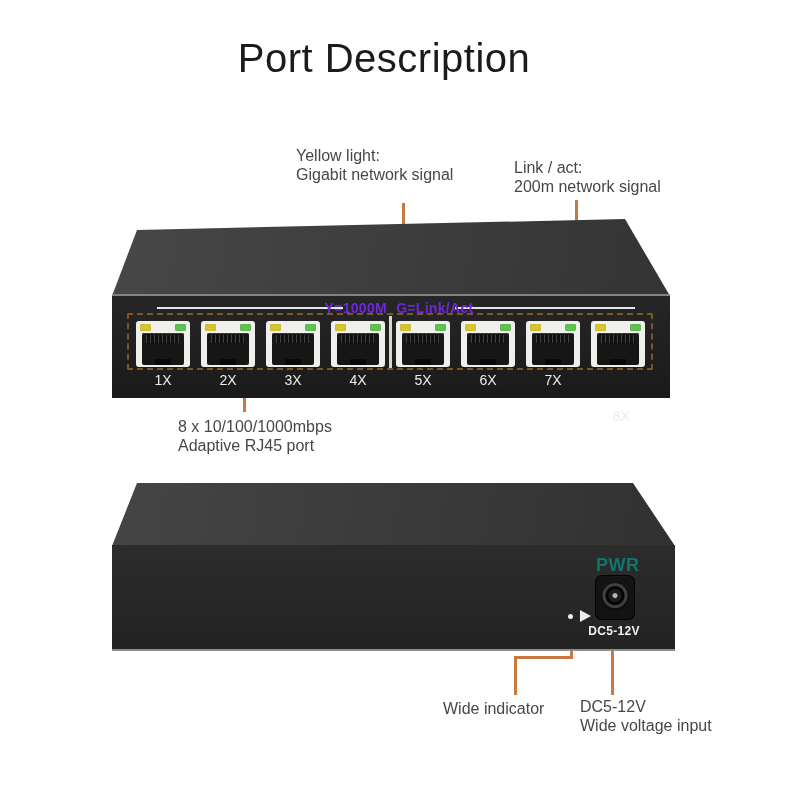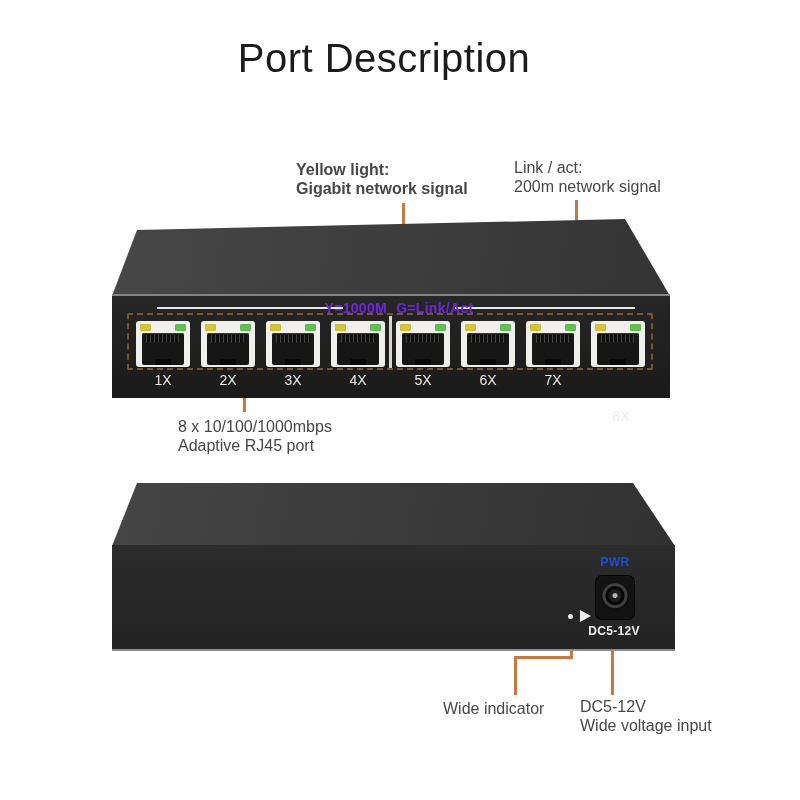--- a/index.html
+++ b/index.html
@@ -77,21 +77,21 @@
     position:absolute; left:50%; transform:translateX(-50%); bottom:0;
     width:16px; height:6px; background:#090909;
   }
   .port-label {
     position:absolute; top:372px; width:54px; text-align:center;
     color:#ececec; font-size:14px;
   }
 
   
   #pwr-label  { position:absolute; left:596px; top:555px; width:38px; text-align:center;
-                color:#1d4ed8; font-size:12px; font-weight:bold; letter-spacing:0.5px; }
+                color:#0f766e; font-size:18px; font-weight:bold; letter-spacing:0.5px; }
   #power-jack { position:absolute; left:595px; top:575px; width:40px; height:45px;
                 background:#131313; border-radius:7px; box-shadow:inset 0 0 0 1px #000, inset 0 1px 1px #3d3d3d; }
   #jack-barrel {
     position:absolute; left:6px; top:8px; width:28px; height:28px; border-radius:50%;
     background:radial-gradient(circle at 50% 45%, #b5b5b5 0 2px, #1d1d1d 3px 6px, #050505 7px 9px, #404040 10px 12px, #0e0e0e 13px);
   }
   #dc-label   { position:absolute; left:574px; top:624px; width:80px; text-align:center;
                 color:#f0f0f0; font-size:12px; font-weight:bold; letter-spacing:0.3px; }
   #power-led  { position:absolute; left:568px; top:614px; width:5px; height:5px;
                 border-radius:50%; background:#ececec; }
@@ -99,21 +99,21 @@
                 border-left:11px solid #ededed; border-top:6px solid transparent;
                 border-bottom:6px solid transparent; }
 </style>
 </head>
 <body>
 
 <div id="canvas" style="--callout: #c9793f; --yellow: #d6c52f; --green: #5fc14f;">
 
   <div id="title">Port Description</div>
 
-  <div class="ann" style="left:296px; top:160px;font-weight:bold;">
+  <div class="ann" style="left:296px; top:146px;">
     <div>Yellow light:</div>
     <div>Gigabit network signal</div>
   </div>
   <div class="ann" style="left:514px; top:158px;">
     <div>Link / act:</div>
     <div>200m network signal</div>
   </div>
 
   <div class="callout" style="left:402px; top:203px; width:3px; height:126px;"></div>
   <div class="callout" style="left:575px; top:200px; width:3px; height:129px;"></div>

